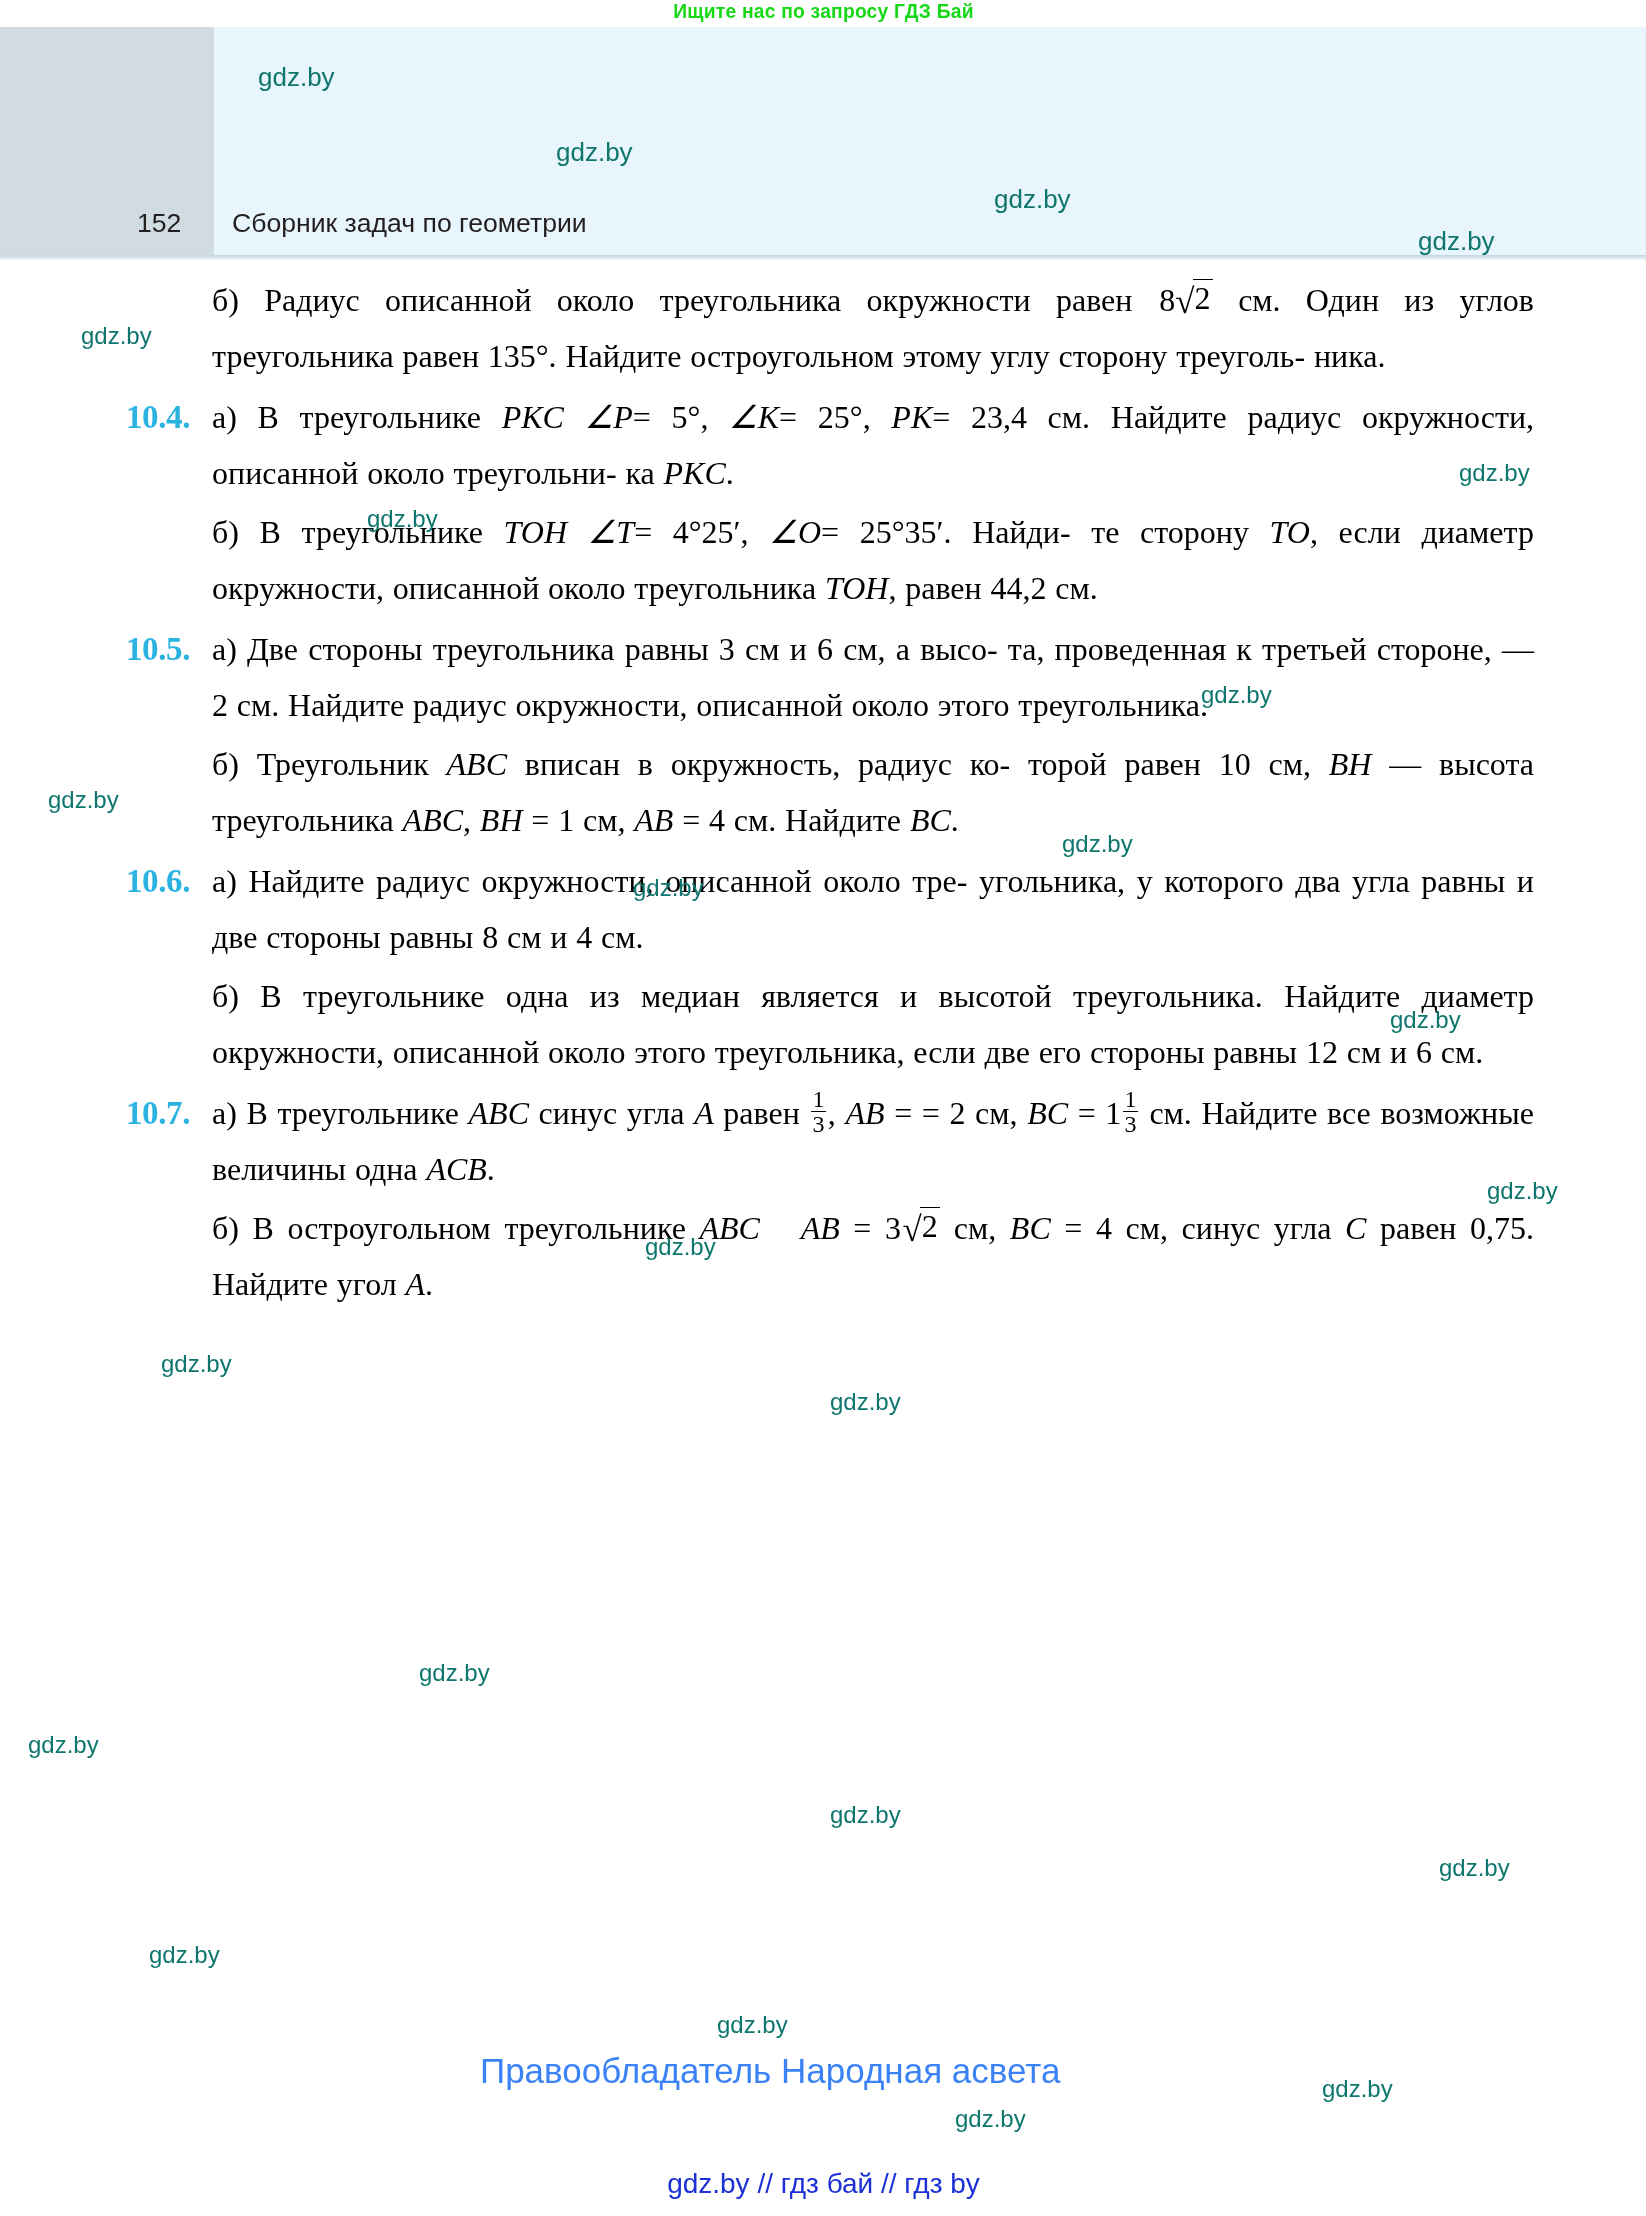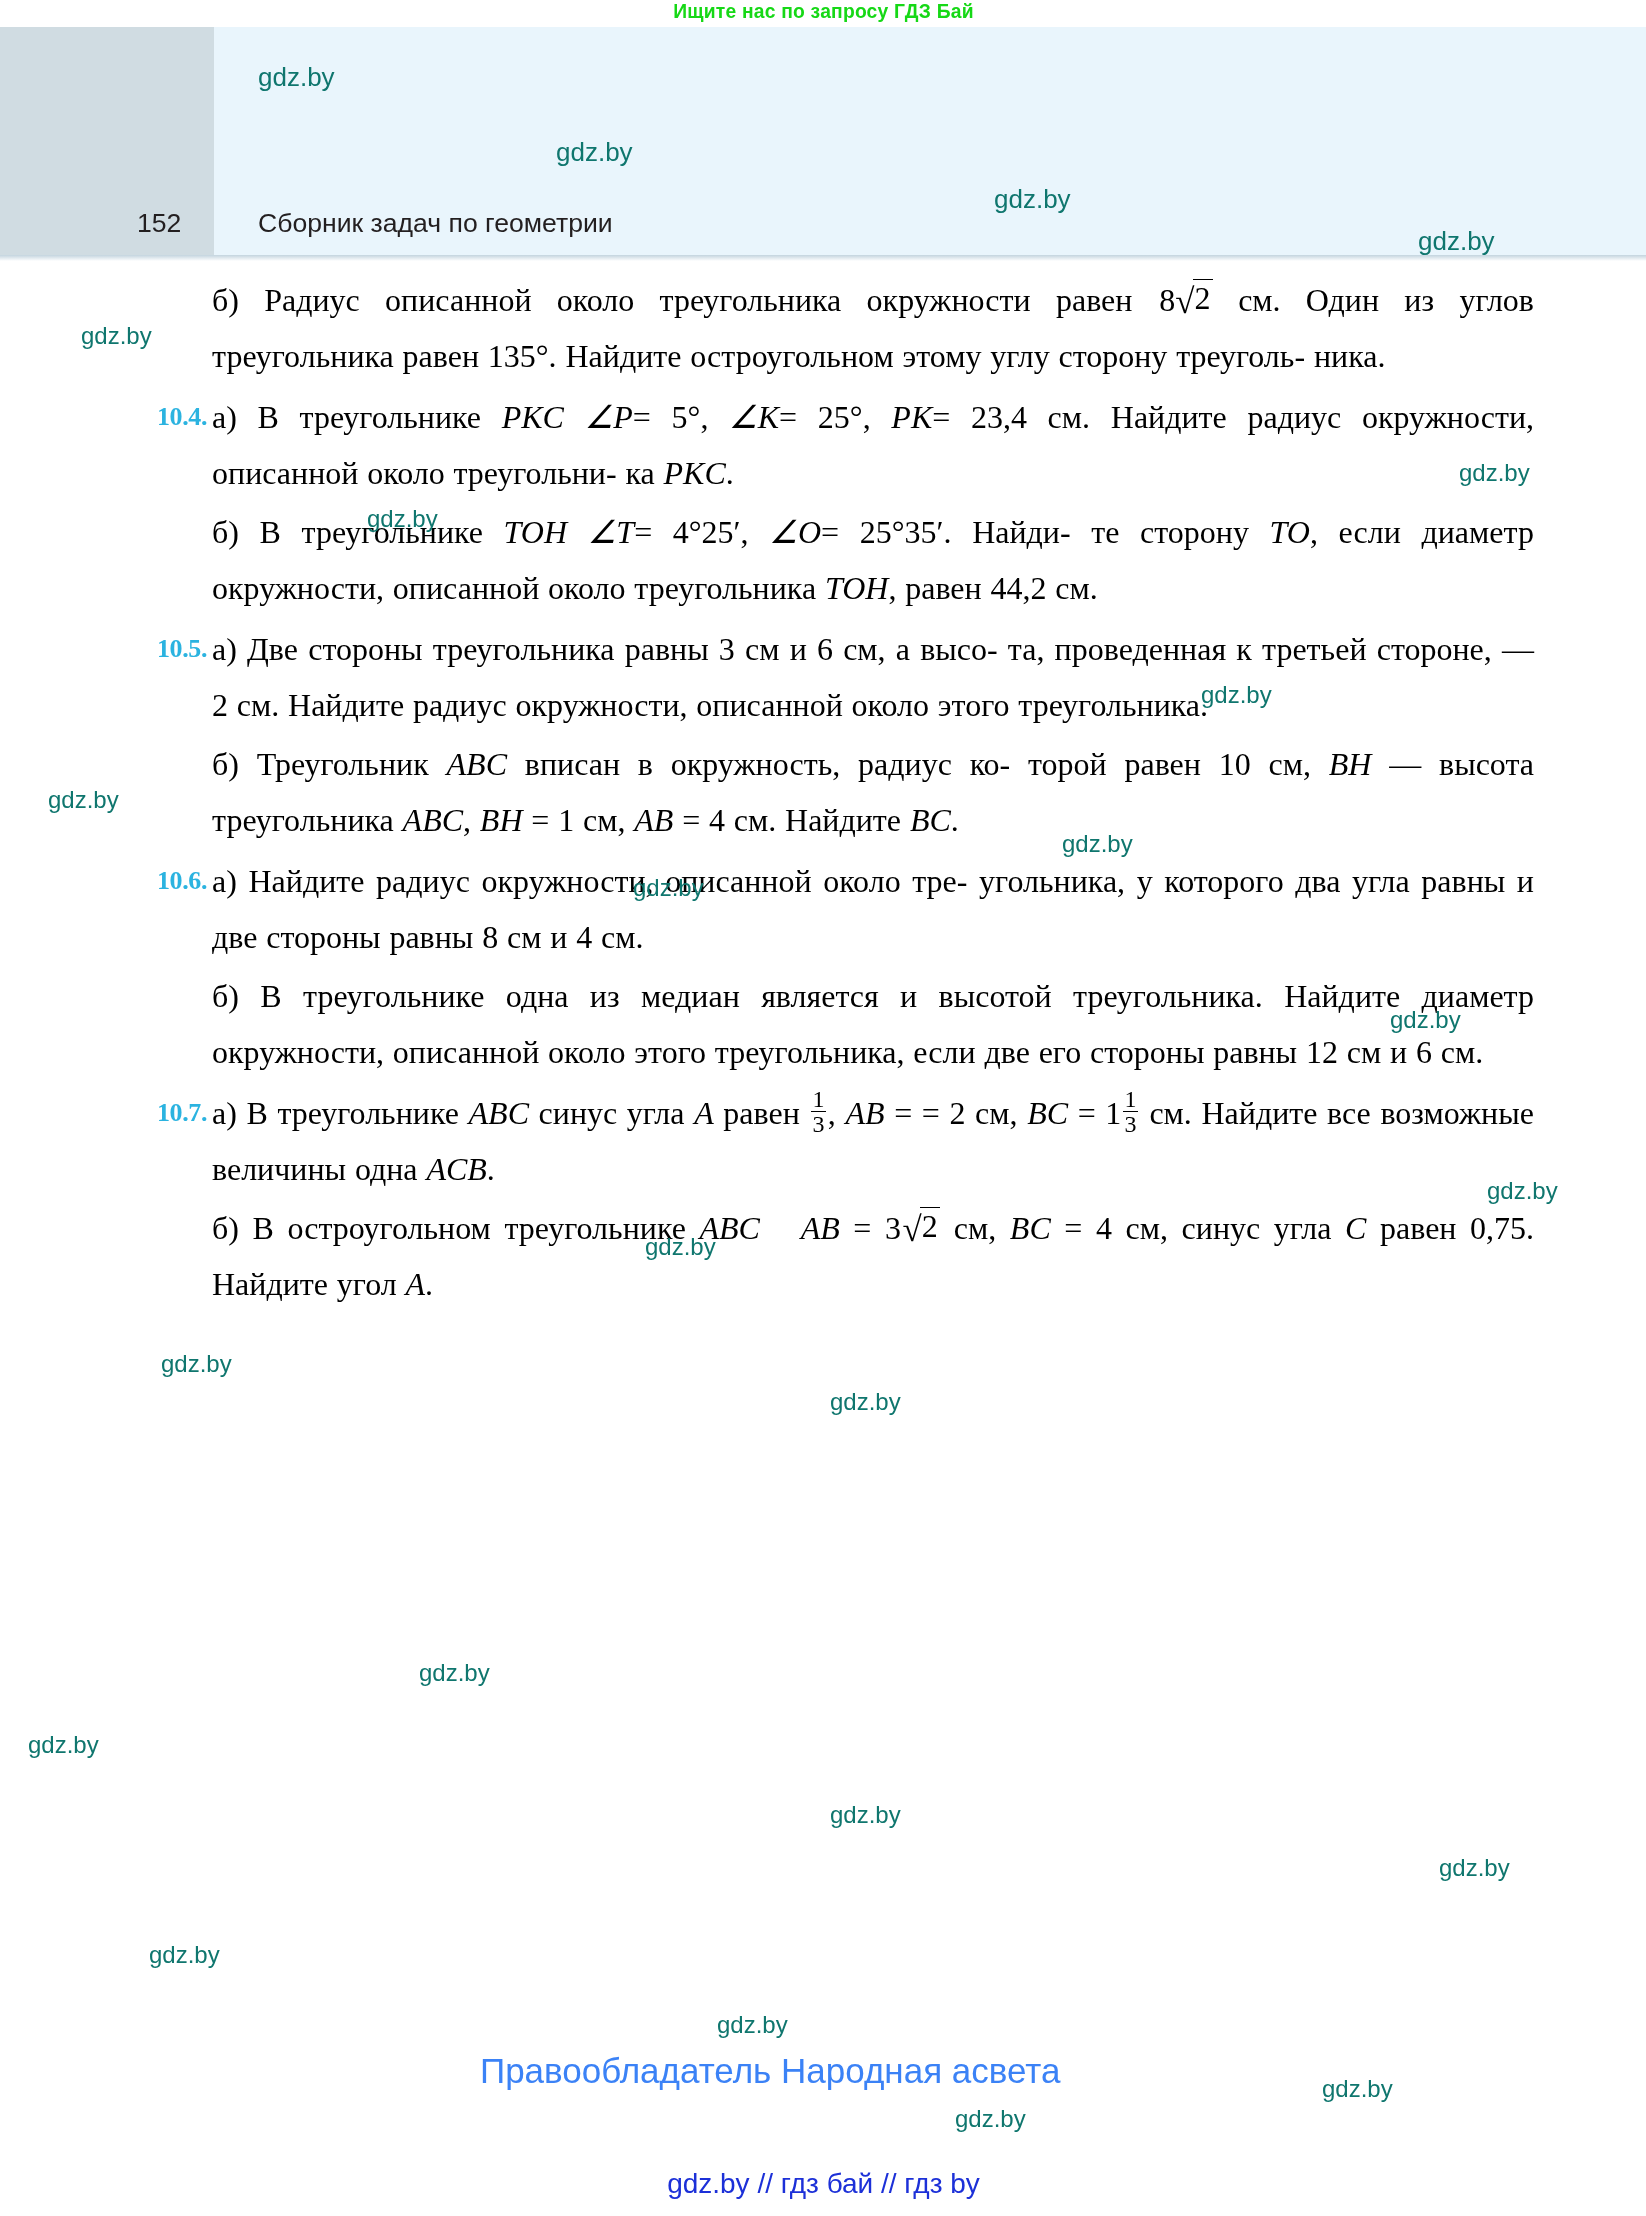--- a/index.html
+++ b/index.html
@@ -70,44 +70,42 @@
   }
   .running-title {
     position: absolute;
     top: 208px;
     left: 232px;
     font-family: "Liberation Sans", sans-serif;
     font-size: 26.6px;
     color: #231f20;
     line-height: 31px;
     white-space: nowrap;
-    margin-left: 26px;
   }
 
   
   .content {
     position: absolute;
     top: 272px;
     left: 212px;
     width: 1322px;
   }
 
   .prob {
     position: relative;
     margin-bottom: 4.8px;
   }
   .prob-num {
     position: absolute;
     left: -86px;
     top: 0;
     width: 81px;
-    text-align: right;
     color: #2bb3e0;
     font-weight: 700;
-    font-size: 26px;
+    font-size: 33px;
     line-height: 56px;
     font-family: "Liberation Serif", serif;
     letter-spacing: -0.4px;
   }
   .para {
     font-size: 32px;
     line-height: 56px;
     color: #000000;
     text-align: justify;
     text-align-last: left;

